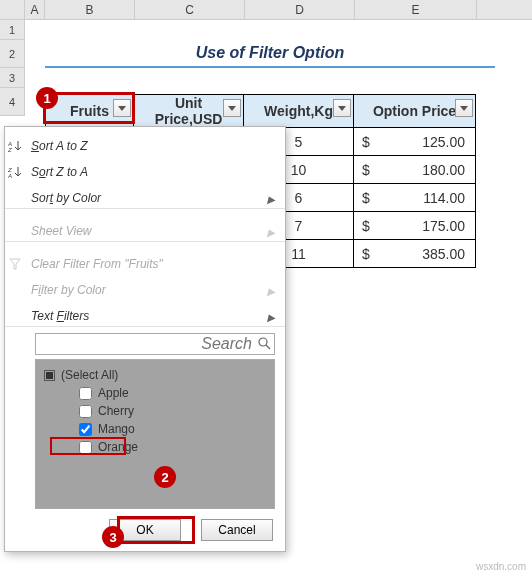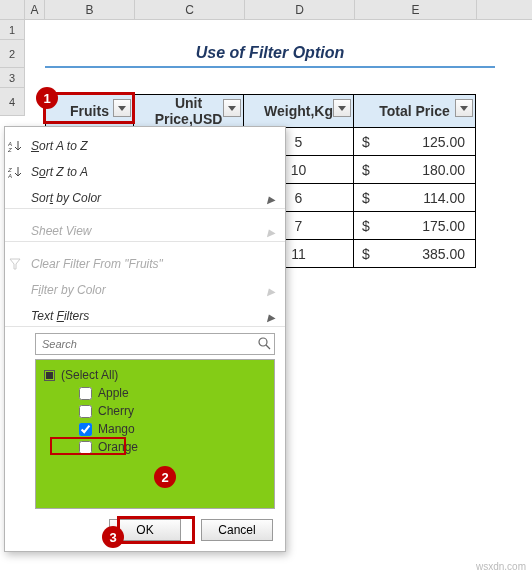--- a/index.html
+++ b/index.html
@@ -41,24 +41,24 @@
   .filter-panel { position: absolute; left: 4px; top: 126px; width: 282px; background: #fff; border: 1px solid #b5b5b5; box-shadow: 2px 3px 8px rgba(0,0,0,0.25); z-index: 20; padding-bottom: 10px; }
   .menu-item { display: flex; align-items: flex-end; height: 26px; padding: 0 10px 0 0; color: #333; cursor: pointer; position: relative; font-style: italic; }
   .menu-item.disabled { color: #aaa; cursor: default; }
   .menu-item .micon { width: 20px; display: flex; justify-content: center; margin-right: 6px; }
   .menu-item .arrow { position: absolute; right: 10px; color: #666; font-size: 10px; }
   .menu-item.disabled .arrow { color: #ccc; }
   .menu-item .ul { text-decoration: underline; }
   .sep { height: 1px; background: #e3e3e3; margin: 3px 0; }
   
   .search-wrap { margin: 6px 10px 4px 30px; position: relative; }
-  .search-wrap input { width: 100%; height: 22px; border: 1px solid #aaa; padding: 0 22px 0 6px; font-size: 11px; font-style: italic; color: #888; }
+  .search-wrap input { width: 100%; height: 22px; border: 1px solid #aaa; padding: 0 22px 0 6px; font-size: 16px; font-style: italic; color: #888; text-align: right; }
   .search-wrap .sicon { position: absolute; right: 4px; top: 3px; }
   
-  .check-list { margin: 2px 10px 6px 30px; border: 1px solid #aaa; height: 150px; padding: 6px 8px; background: #84cc16; overflow: hidden; }
+  .check-list { margin: 2px 10px 6px 30px; border: 1px solid #aaa; height: 150px; padding: 6px 8px; background: #a3a3a3; overflow: hidden; }
   .check-row { display: flex; align-items: center; height: 18px; font-size: 12px; color: #333; }
   .check-row input { margin: 0 6px 0 0; width: 13px; height: 13px; }
   .check-row.indent { margin-left: 5px; padding-left: 30px; }
   .check-row .sa-box { width: 11px; height: 11px; border: 1px solid #555; margin: 0 6px 0 0; display: inline-flex; align-items: center; justify-content: center; }
   .check-row .sa-box .partial { width: 7px; height: 7px; background: #333; }
   
   .mango-hilite { position: absolute; border: 2px solid #c00000; width: 76px; height: 18px; pointer-events: none; }
   
   .btn-row { display: flex; justify-content: flex-end; gap: 20px; padding: 4px 12px 0 0; }
   .btn { width: 72px; height: 22px; border: 1px solid #999; background: linear-gradient(#fdfdfd,#e4e4e4); font-size: 12px; cursor: pointer; }
@@ -110,21 +110,21 @@
     </th>
     <th class="c-weight">
       <span>Weight,Kg</span>
       <span class="filter-btn">
         <svg viewBox="0 0 10 6">
               <path d="M0 0 L10 0 L5 6 Z" fill="#555"></path>
             </svg>
       </span>
     </th>
     <th class="c-total">
-      <span>Total Price</span>
+      <span>Option Price</span>
       <span class="filter-btn">
         <svg viewBox="0 0 10 6">
               <path d="M0 0 L10 0 L5 6 Z" fill="#555"></path>
             </svg>
       </span>
     </th>
   </tr>
   <tr>
     <td></td>
     <td style="text-align:right">0</td>

